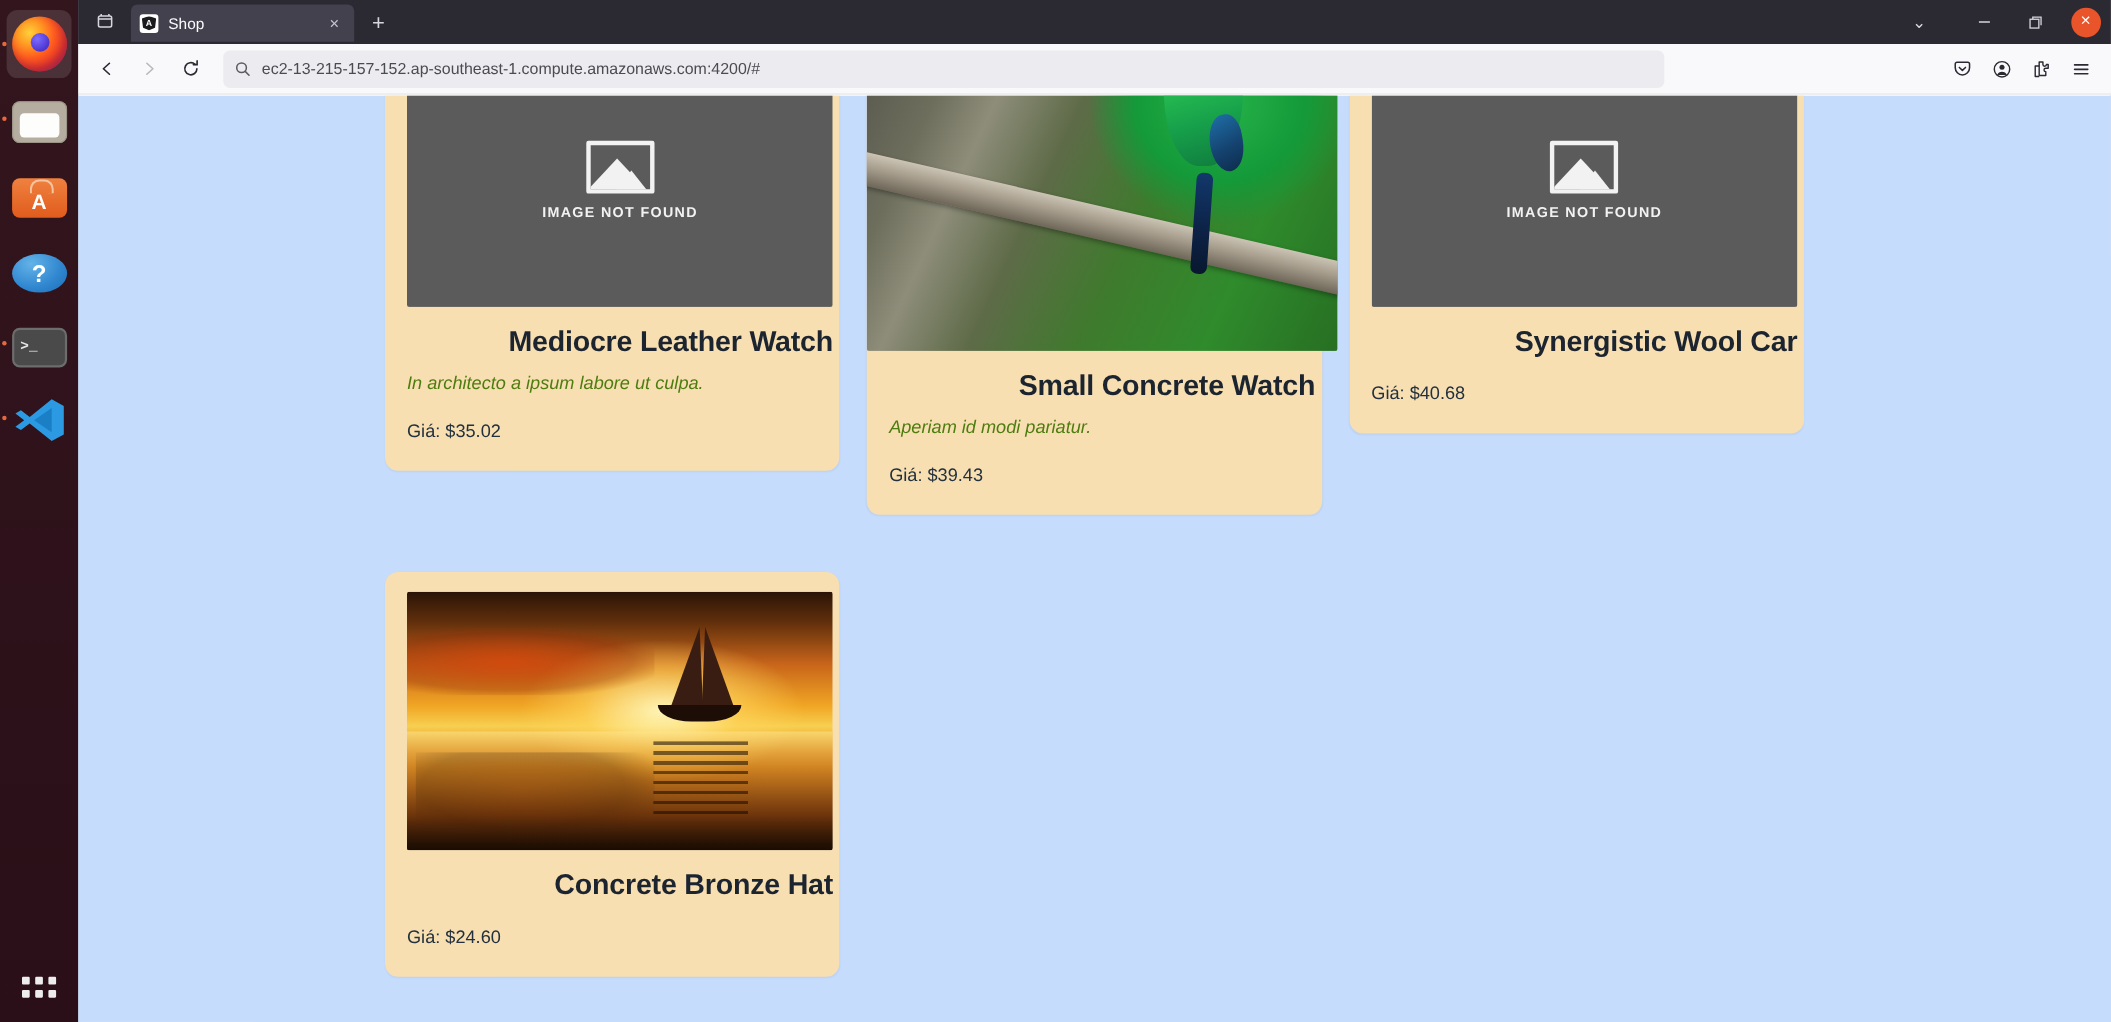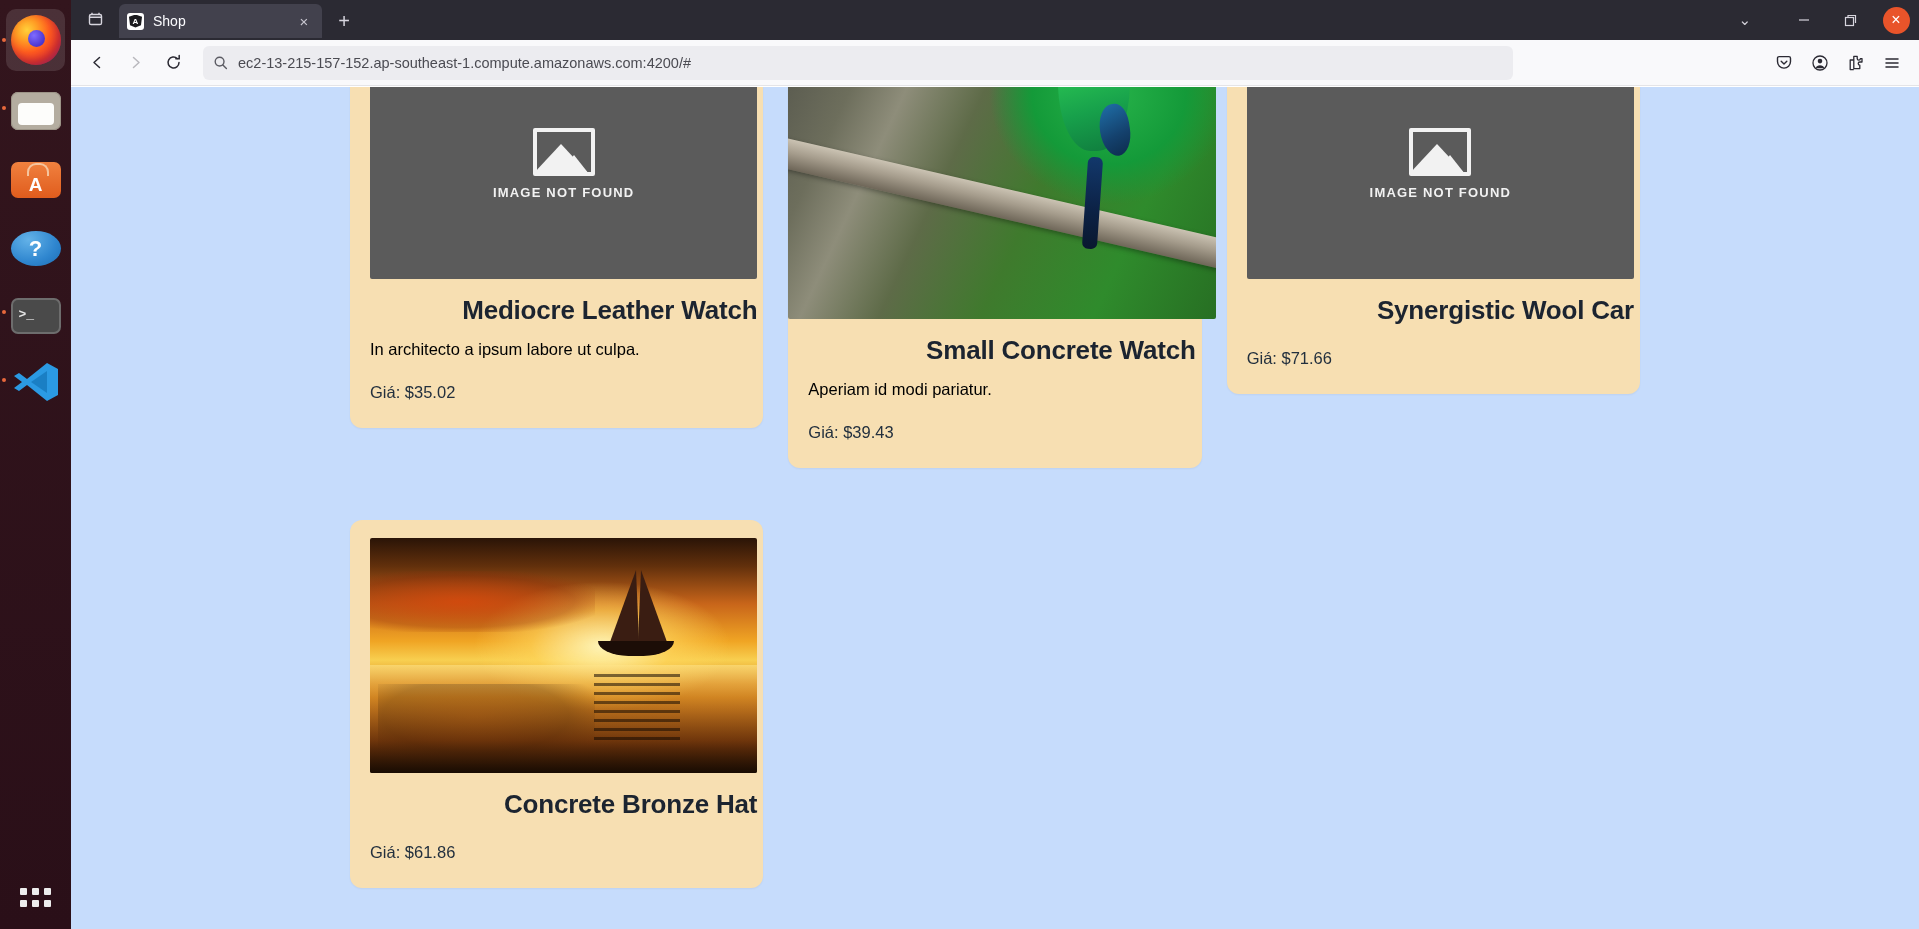--- a/index.html
+++ b/index.html
@@ -336,21 +336,21 @@
     filter: blur(.6px);
   }
 
   .card-title {
     margin-top: 16px;
     font: 700 26px/1.22 "Liberation Sans", sans-serif;
     color: #1c2430; letter-spacing: -0.2px; text-align: right;
   }
   .card-desc {
     margin-top: 11px;
-    font-size: 16.5px; line-height: 1.42; color: #000000;
+    font-size: 16.5px; line-height: 1.42; color: #4d7c0f; font-style: italic;
   }
   .card-price {
     margin-top: 22px;
     font-size: 16.5px; color: #23303e;
   }
 </style>
 </head>
 <body>
 
 <div id="dock">
@@ -530,38 +530,38 @@
         </div>
 
         <div class="card shifted">
           <div class="card-img">
             <div class="img-missing">
               <span class="ph-frame"></span>
               <span class="ph-label">IMAGE NOT FOUND</span>
             </div>
           </div>
           <div class="card-title">Synergistic Wool Car</div>
-          <div class="card-price">Giá: $71.66</div>
+          <div class="card-price">Giá: $40.68</div>
         </div>
 
         <div class="card" style="margin-top:30px;">
           <div class="card-img" style="height:235px;">
             <div class="img-sunset">
               <span class="sun-cloud1"></span>
               <span class="sun-cloud2"></span>
               <span class="sun-water"></span>
               <span class="boat">
                 <span class="sail-a"></span>
                 <span class="sail-b"></span>
                 <span class="hull"></span>
               </span>
               <span class="boat-reflect"></span>
             </div>
           </div>
           <div class="card-title">Concrete Bronze Hat</div>
-          <div class="card-price">Giá: $61.86</div>
+          <div class="card-price">Giá: $24.60</div>
         </div>
 
       </div>
 
     </div>
   </div>
 </div>
 
 </body></html>

